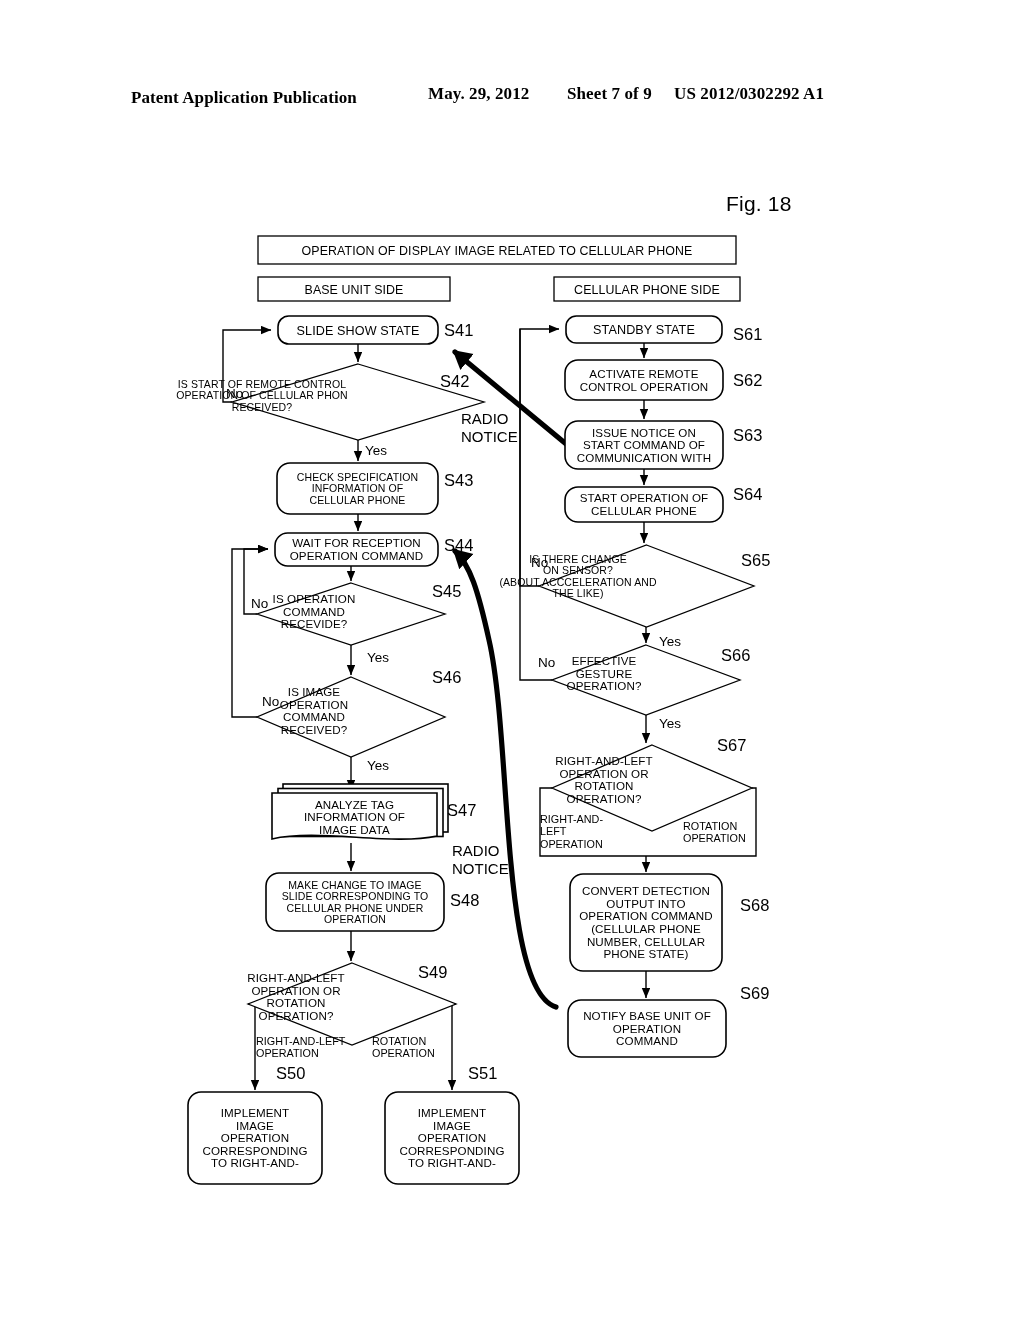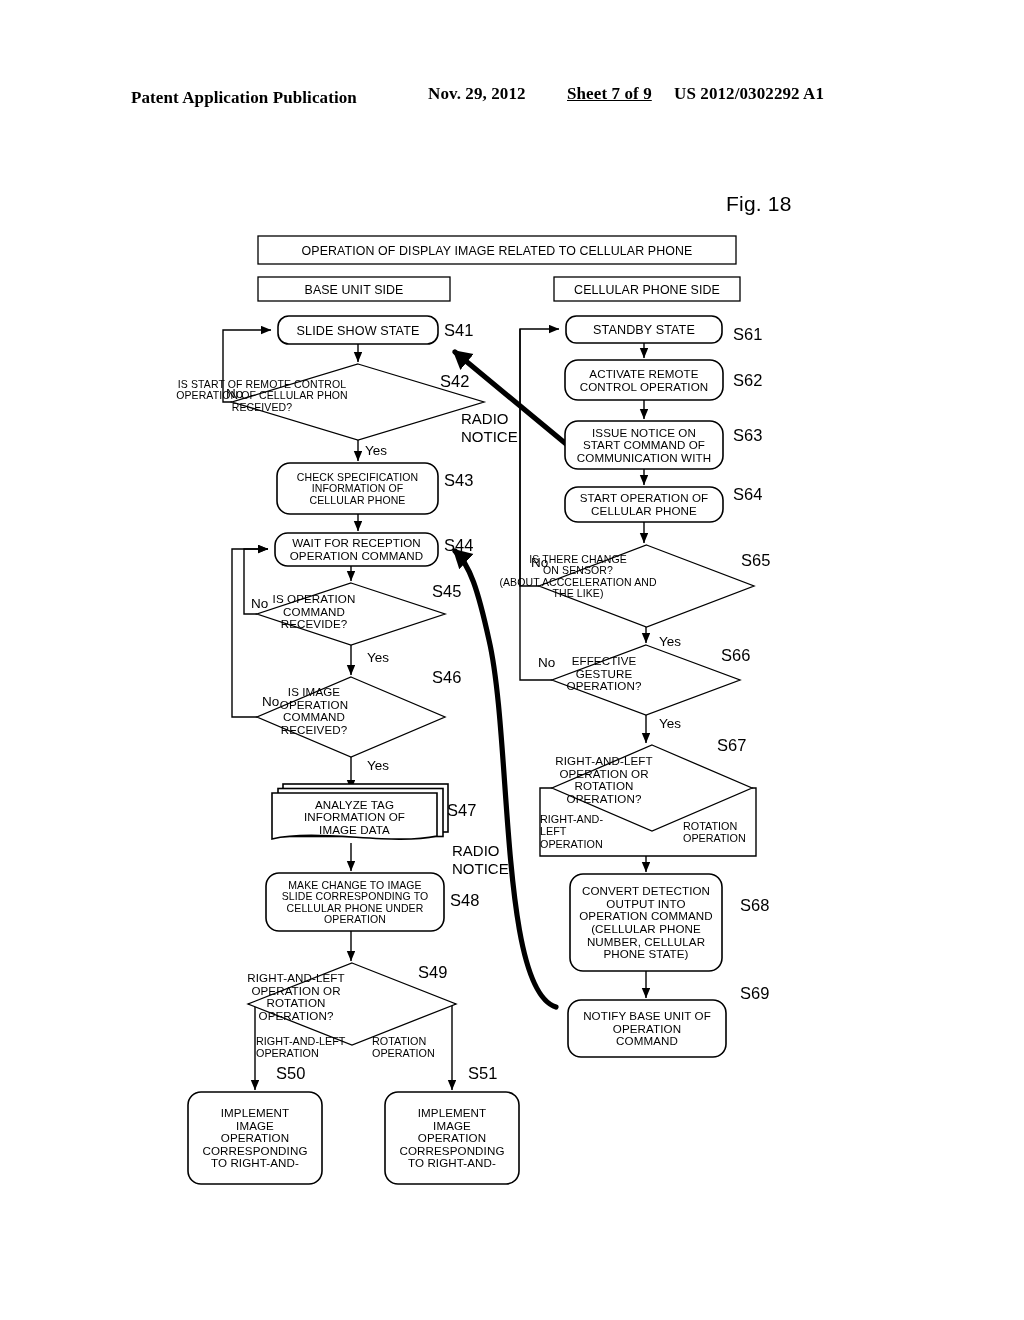--- a/index.html
+++ b/index.html
@@ -24,21 +24,21 @@
     left: 0;
     width: 1024px;
     height: 30px;
     font-family: "Liberation Serif", serif;
     font-weight: bold;
     font-size: 17px;
     letter-spacing: 0.1px;
   }
   #page-header .hdr-pub   { position: absolute; left: 131px; top: 4px; white-space: nowrap; }
   #page-header .hdr-date  { position: absolute; left: 428px; top: 0; white-space: nowrap; }
-  #page-header .hdr-sheet { position: absolute; left: 567px; top: 0; white-space: nowrap; text-decoration: underline; }
+  #page-header .hdr-sheet { position: absolute; left: 567px; top: 0; white-space: nowrap; }
   #page-header .hdr-num   { position: absolute; left: 674px; top: 0; white-space: nowrap; }
 
   
   #fig-label {
     position: absolute;
     left: 726px;
     top: 192px;
     font-size: 21px;
     font-family: "Liberation Sans", sans-serif;
     letter-spacing: 0.2px;
@@ -97,21 +97,21 @@
     font-size: 15px;
     fill: #000000;
     text-anchor: start;
   }
 </style>
 </head>
 <body>
 
 <div id="page-header">
   <span class="hdr-pub">Patent Application Publication</span>
-  <span class="hdr-date">Nov. 29, 2012</span>
+  <span class="hdr-date">May. 29, 2012</span>
   <span class="hdr-sheet">Sheet 7 of 9</span>
   <span class="hdr-num">US 2012/0302292 A1</span>
 </div>
 
 <div id="fig-label">Fig. 18</div>
 
 <div id="diagram">
   <svg width="1024" height="1320" viewBox="0 0 1024 1320" xmlns="http://www.w3.org/2000/svg">
     <defs>
       <marker id="arrow" markerWidth="9" markerHeight="9" refX="7.4" refY="3.1" orient="auto" markerUnits="strokeWidth">

